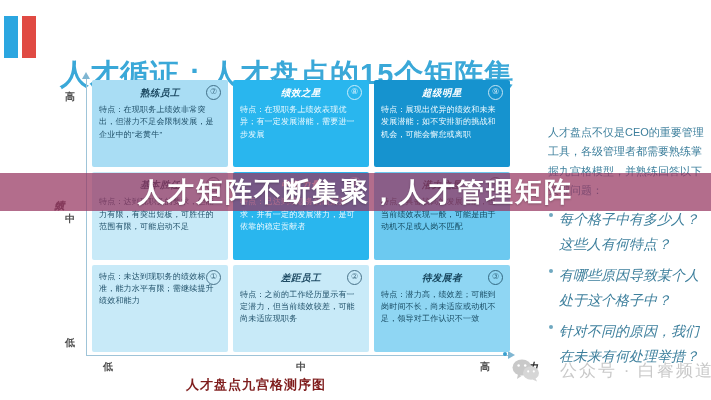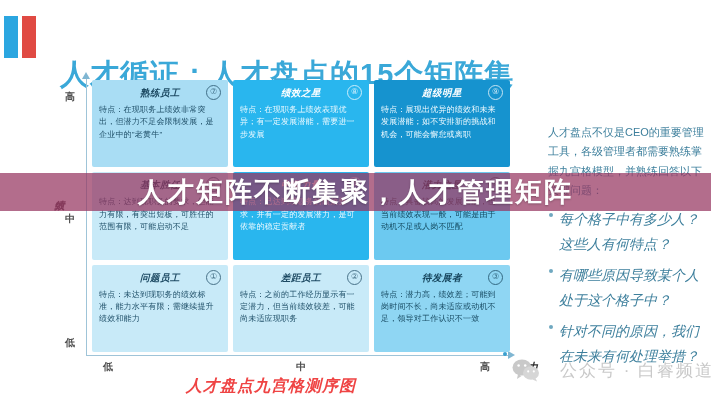--- a/index.html
+++ b/index.html
@@ -204,24 +204,23 @@
   .c-vlight .cell-desc { color: #1f4f68; }
   .c-sky    { background: #8fd6f3; color: #15445c; }
   .c-sky .cell-desc { color: #184b63; }
   .c-azure  { background: #6cc9f0; color: #10425a; }
   .c-azure .cell-desc { color: #13495f; }
 
   #caption {
     position: absolute;
     left: 186px;
     top: 376px;
-    font-size: 16px;
-    font-weight: 700;
-    font-style: italic;
-    color: #ef4444;
+    font-size: 13px;
+    font-weight: 700;
+    color: #7f1d1d;
     letter-spacing: 1px;
     white-space: nowrap;
   }
 
   
   #right-panel {
     position: absolute;
     left: 548px;
     top: 118px;
     width: 160px;
@@ -353,21 +352,20 @@
       </div>
 
       <div class="cell c-azure">
         <div class="cell-num">⑥</div>
         <div class="cell-title">潜力之星</div>
         <div class="cell-desc">特点：具备较高的发展潜能，但当前绩效表现一般，可能是由于动机不足或人岗不匹配</div>
       </div>
 
       <div class="cell c-vlight">
         <div class="cell-num">①</div>
-        <div class="cell-title">问题员工</div>
         <div class="cell-desc">特点：未达到现职务的绩效标准，能力水平有限；需继续提升绩效和能力</div>
       </div>
 
       <div class="cell c-vlight">
         <div class="cell-num">②</div>
         <div class="cell-title">差距员工</div>
         <div class="cell-desc">特点：之前的工作经历显示有一定潜力，但当前绩效较差，可能尚未适应现职务</div>
       </div>
 
       <div class="cell c-sky">

